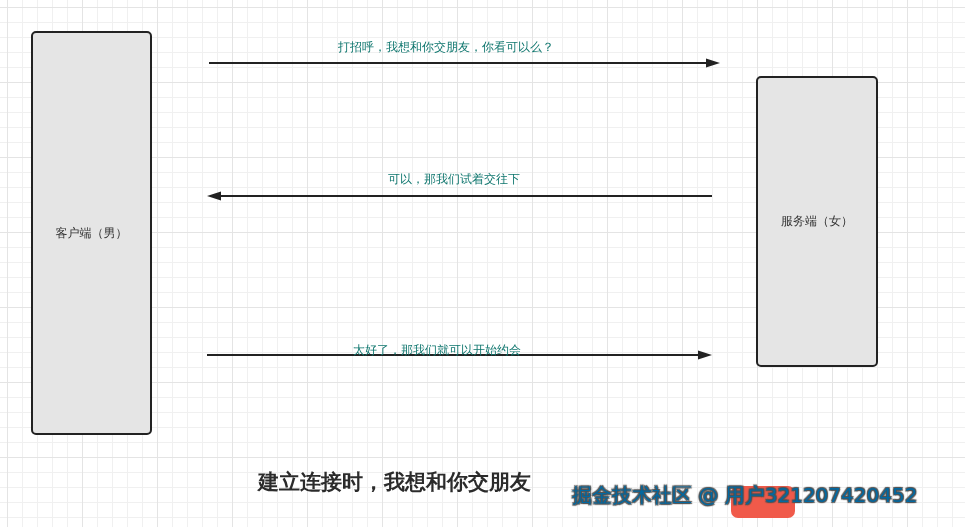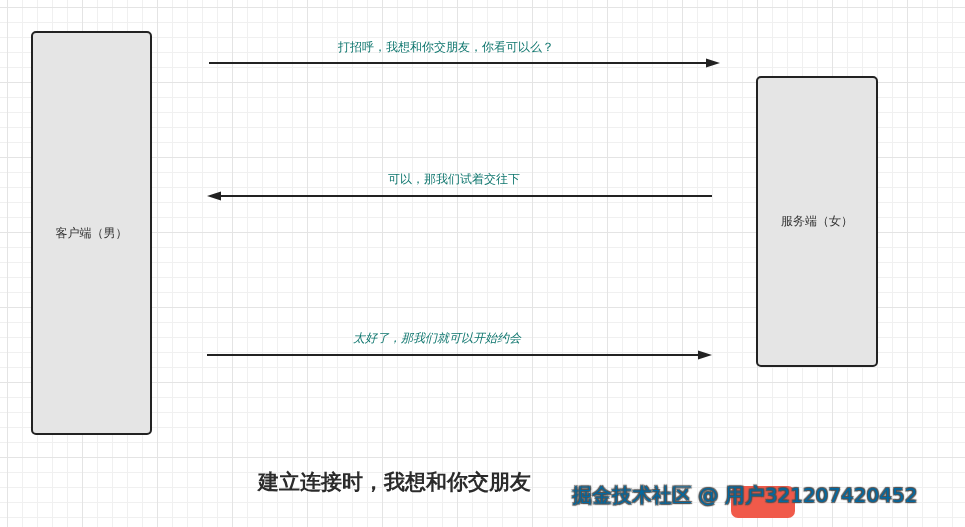--- a/index.html
+++ b/index.html
@@ -63,18 +63,18 @@
     <polygon points="207,196 221,191.5 221,200.5" fill="#222"></polygon>
   </g>
   <g>
     <line x1="207" y1="355" x2="700" y2="355" stroke="#222" stroke-width="2"></line>
     <polygon points="712,355 698,350.5 698,359.5" fill="#222"></polygon>
   </g>
 </svg>
 
 <div class="msg-label" style="left:446px; top:39px;">打招呼，我想和你交朋友，你看可以么？</div>
 <div class="msg-label" style="left:454px; top:171px;text-align:right;">可以，那我们试着交往下</div>
-<div class="msg-label" style="left:437px; top:330px;font-style:italic;">太好了，那我们就可以开始约会</div>
+<div class="msg-label" style="left:437px; top:342px;">太好了，那我们就可以开始约会</div>
 
 <div class="title">建立连接时，我想和你交朋友</div>
 
 <div class="badge"></div>
 <div class="watermark">掘金技术社区 @ 用户321207420452</div>
 
 </body></html>

